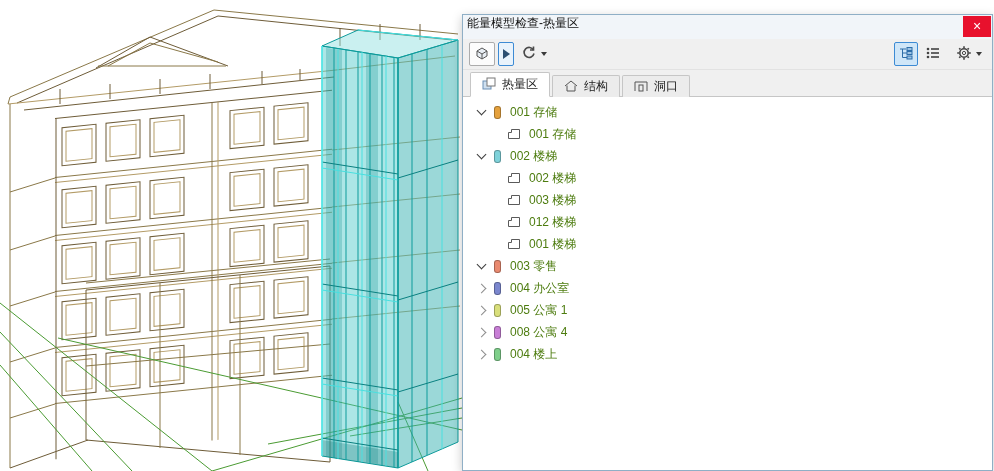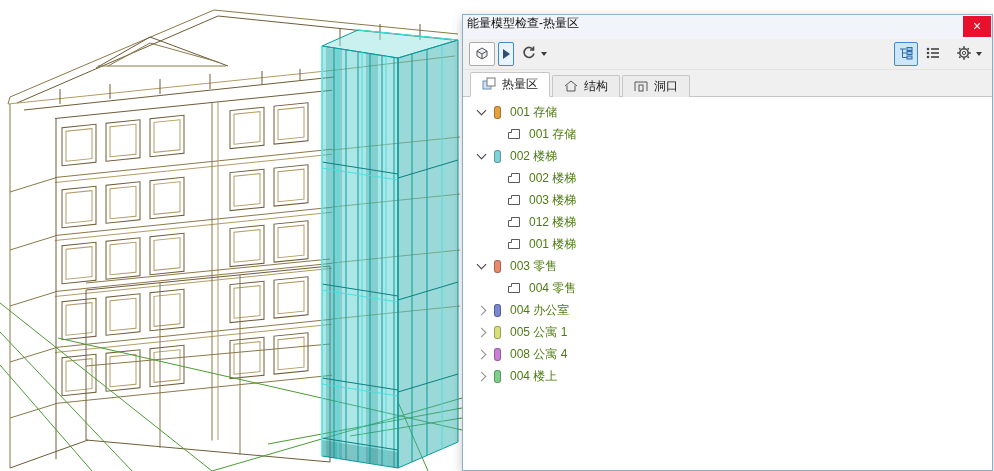--- a/index.html
+++ b/index.html
@@ -367,28 +367,20 @@
   </div>
 
 
 
   <div class="row group">
     <span class="chev down"></span>
     <span class="swatch" style="background: rgb(233, 138, 112);"></span>
     <span class="lbl">003 零售</span>
   </div>
 
-  <div class="row child">
-    <span class="zicon">
-      <svg width="14" height="12">
-              <path d="M1.5 10.5 V4.5 H4.5 V1.5 H12.5 V10.5 Z" fill="none" stroke="#5a5a5a"></path>
-            </svg>
-    </span>
-    <span class="lbl">004 零售</span>
-  </div>
 
   <div class="row group">
     <span class="chev right"></span>
     <span class="swatch" style="background: rgb(123, 135, 206);"></span>
     <span class="lbl">004 办公室</span>
   </div>
 
   <div class="row group">
     <span class="chev right"></span>
     <span class="swatch" style="background: rgb(217, 223, 123);"></span>

